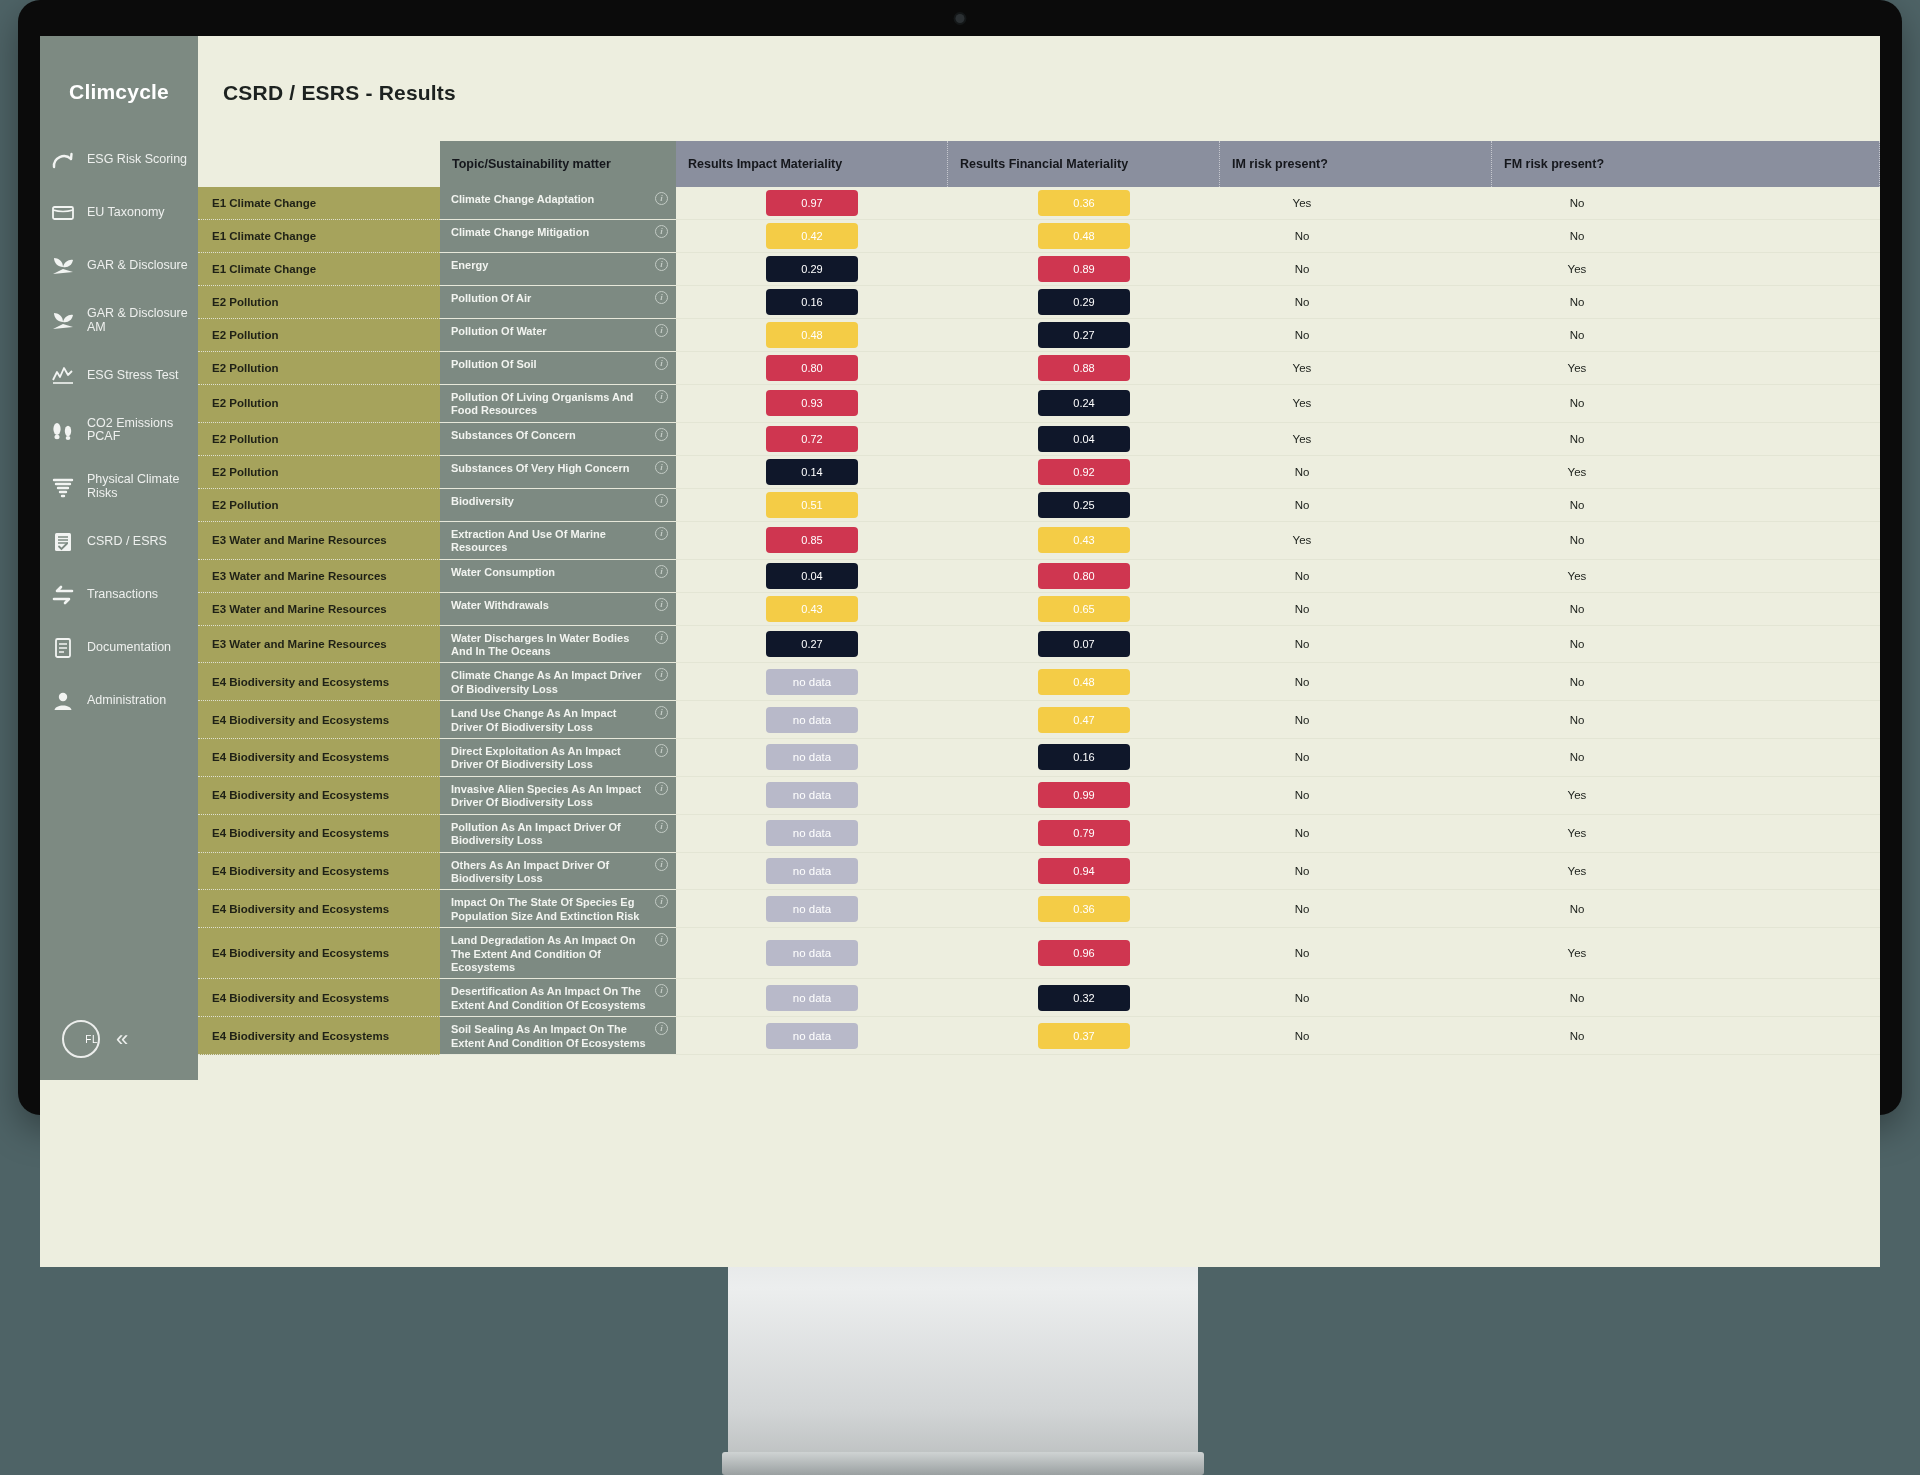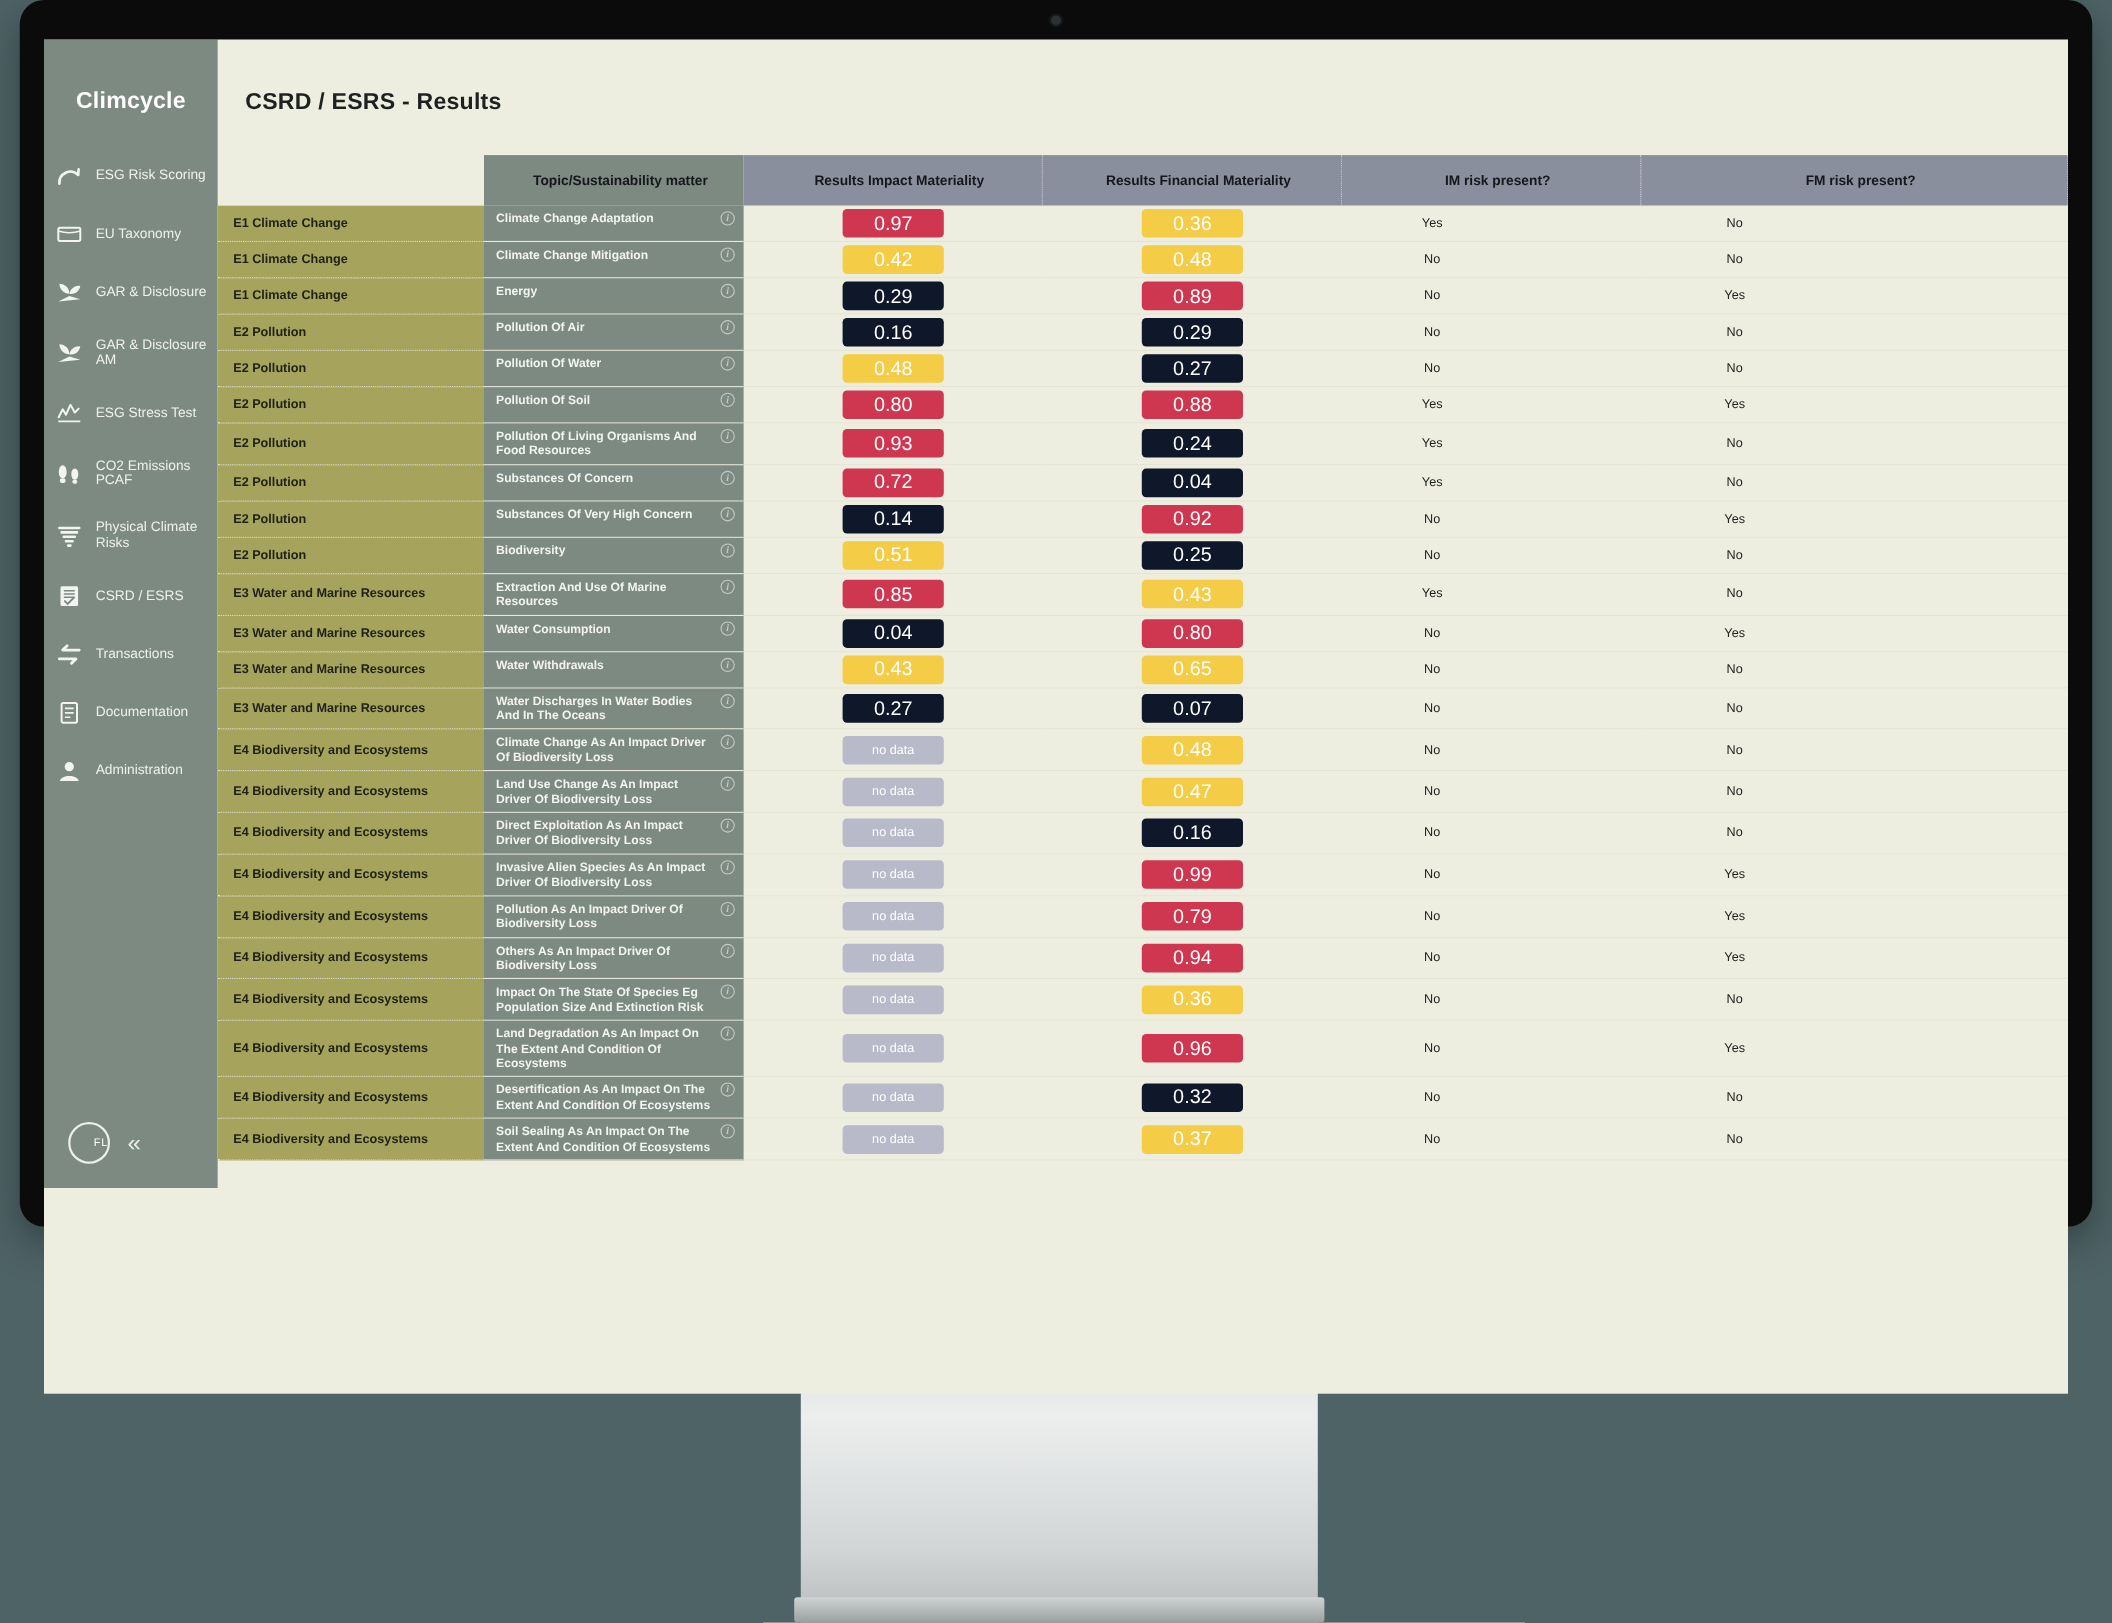--- a/index.html
+++ b/index.html
@@ -98,21 +98,21 @@
 
   col.c-topic  { width:242px; }
   col.c-matter { width:236px; }
   col.c-im     { width:272px; }
   col.c-fm     { width:272px; }
   col.c-imr    { width:272px; }
   col.c-fmr    { width:388px; }
 
   thead th {
     background:#8a8f9e; color:#15171c; font-size:12.5px; font-weight:700;
-    text-align:center; padding:12px 0 12px 12px; height:46px; vertical-align:middle;
+    text-align:left; padding:12px 0 12px 12px; height:46px; vertical-align:middle;
     border-right:1px dotted #c6c8cf;
   }
   thead th.blank { background:transparent; border:none; }
   thead th.matter-h { background:#7d8a82; color:#15171c; border-right:none; }
 
   tbody td { padding:0; vertical-align:top; }
 
   td.topic {
     background:#a6a35c; color:#1f2116; font-size:11.5px; font-weight:700;
     padding:0 0 0 14px; height:31px; vertical-align:middle;
@@ -130,21 +130,21 @@
     font-size:9px; line-height:11px; text-align:center;
     font-family:"Liberation Serif", serif; font-style:italic;
     cursor:pointer;
   }
 
   td.score { background:#edeedf; height:31px; border-bottom:1px solid #e3e5d4; }
   .pillwrap { display:flex; align-items:center; justify-content:center; height:100%; padding:3px 0; }
   .pill {
     width:92px; height:26px; border-radius:4px;
     display:flex; align-items:center; justify-content:center;
-    font-size:18px; color:#ffffff; font-weight:400;
+    font-size:11px; color:#ffffff; font-weight:400;
   }
   .pill.red   { background:#cf3650; }
   .pill.amber { background:#f4cc46;text-align:center; }
   .pill.green { background:#0f172a; }
   .pill.nodata{ background:#b8b9c9; font-size:11.5px; }
 
   td.risk {
     background:#edeedf; height:31px; font-size:11.5px; color:#20241f;
     text-align:center; vertical-align:middle; border-bottom:1px solid #e3e5d4;
   }

